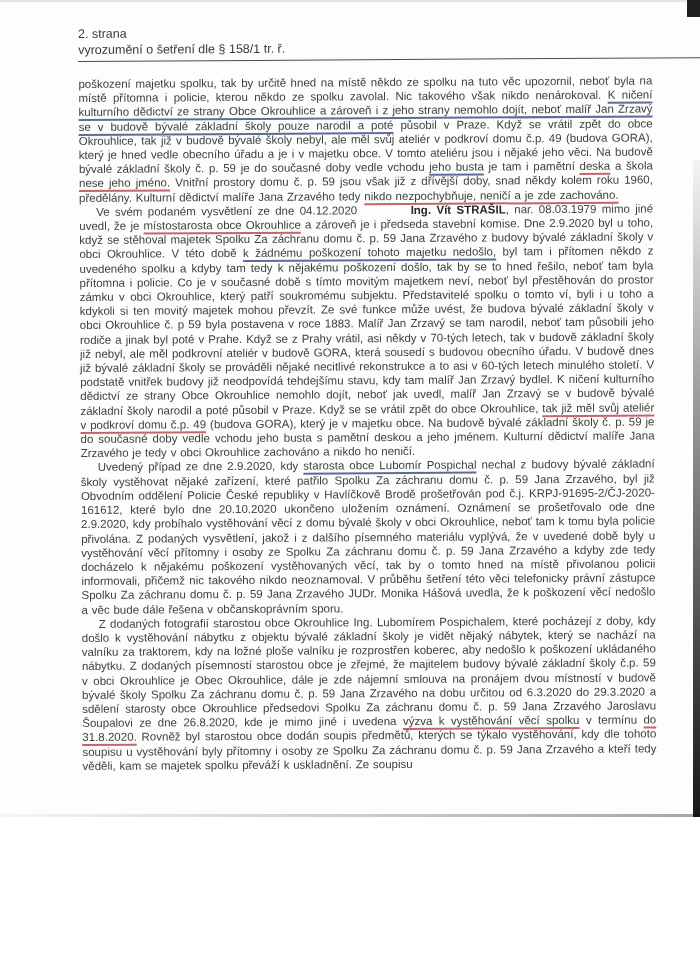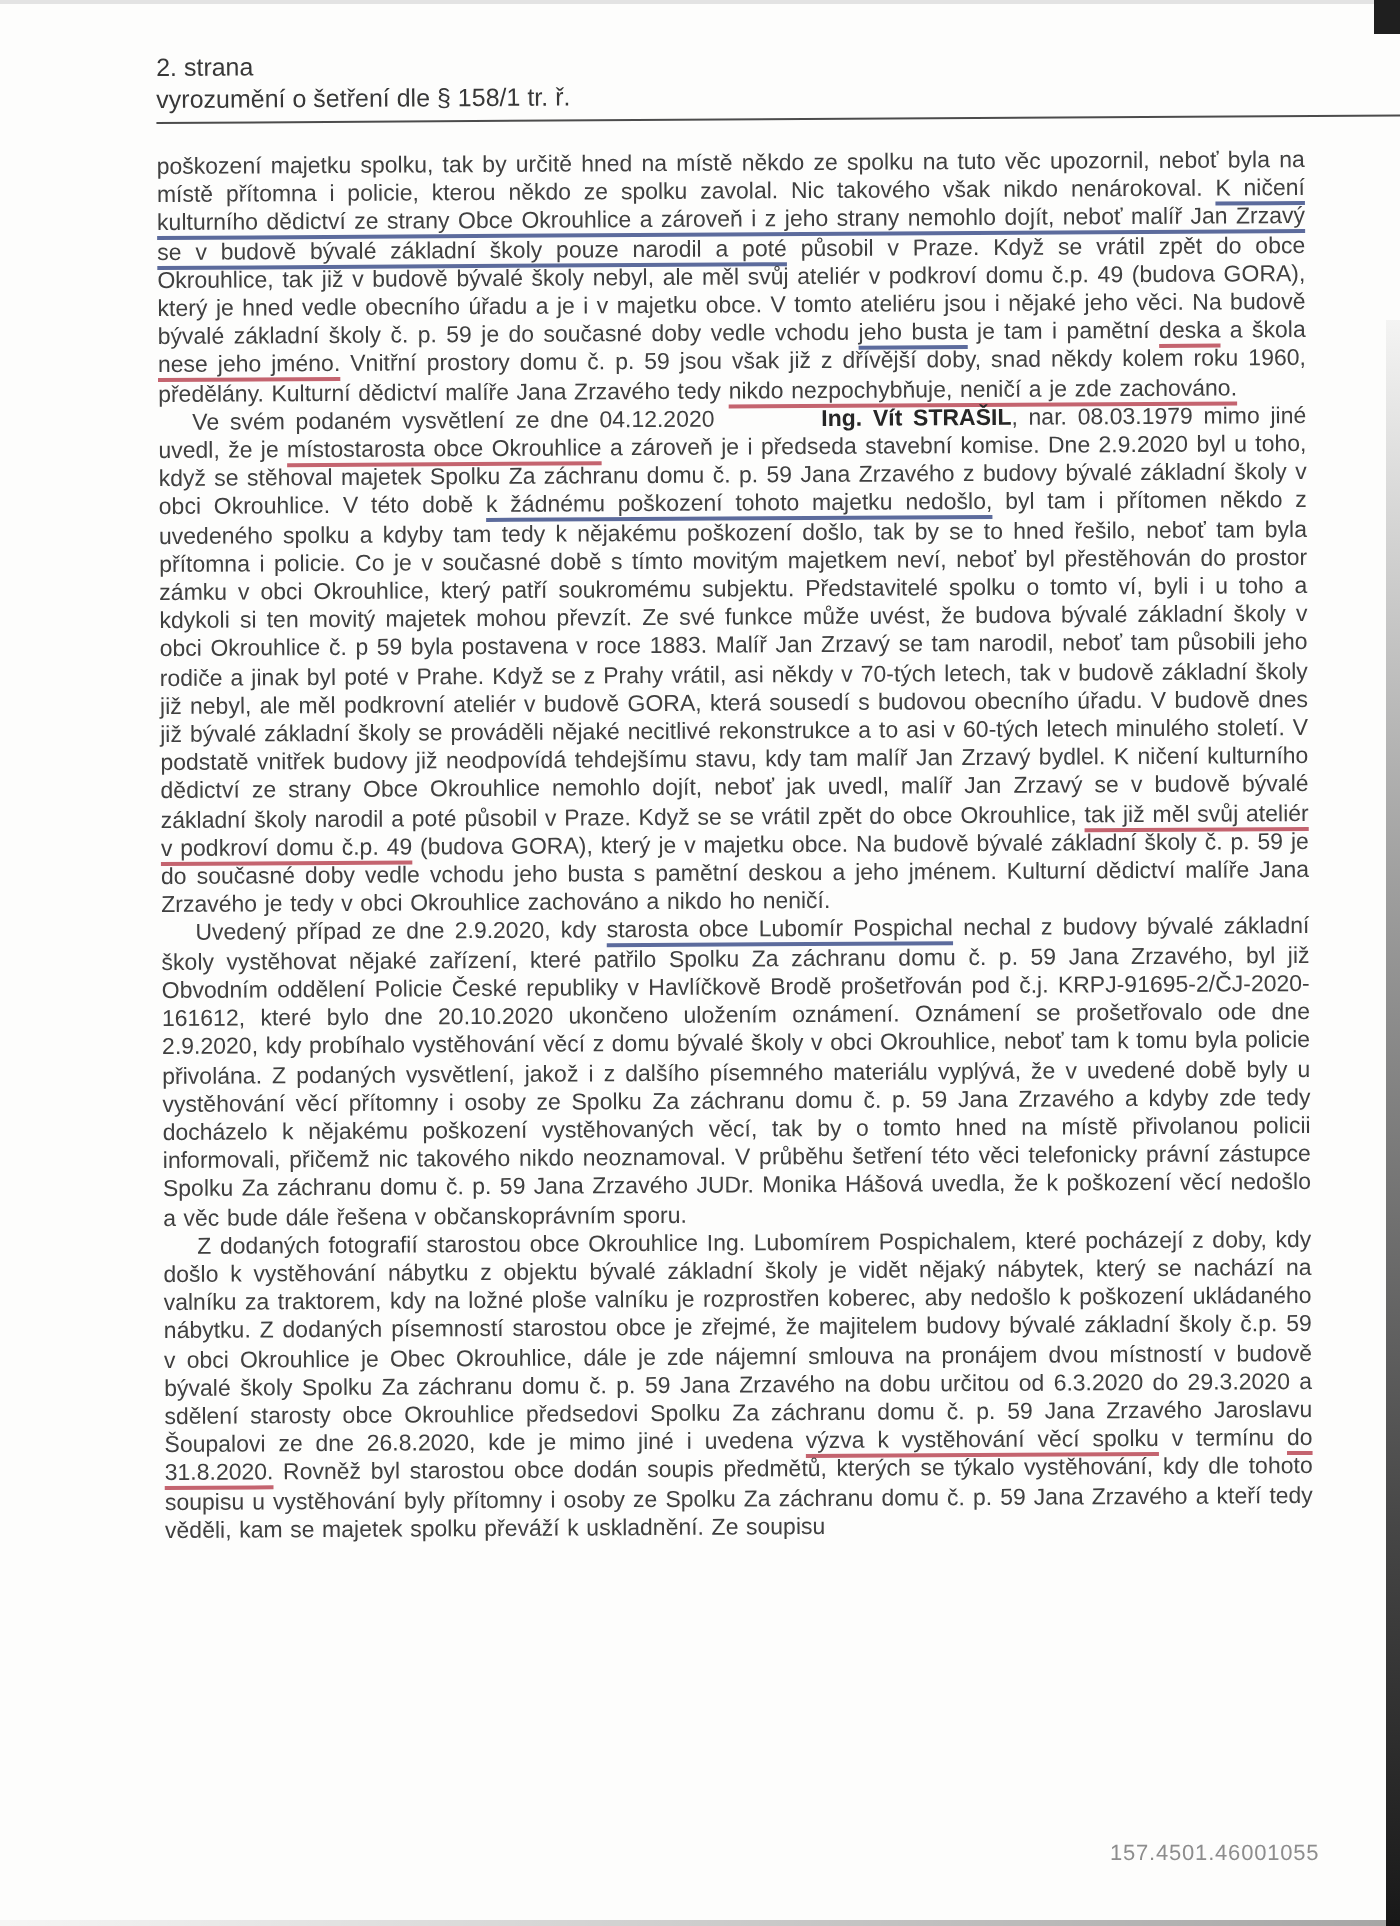--- a/index.html
+++ b/index.html
@@ -2,21 +2,21 @@
 <html><head>
 <meta charset="utf-8">
 <style>
   html, body { margin:0; padding:0; }
   body {
     width:700px; height:963px; overflow:hidden;
     background:#ffffff;
     font-family:"Liberation Sans", sans-serif;
   }
   .scan {
-    position:relative; width:700px; height:963px;
+    position:relative; width:700px; height:817px;
     background:#fdfdfc; overflow:hidden;
   }
   .content {
     position:absolute; left:78px; top:26px; width:574px;
     transform:rotate(-0.35deg); transform-origin:top left;
     color:#3d3d3d;
   }
   .hdr { font-size:12.5px; line-height:16px; color:#383838; }
   .hdr-rule {
     width:624px; height:0;

